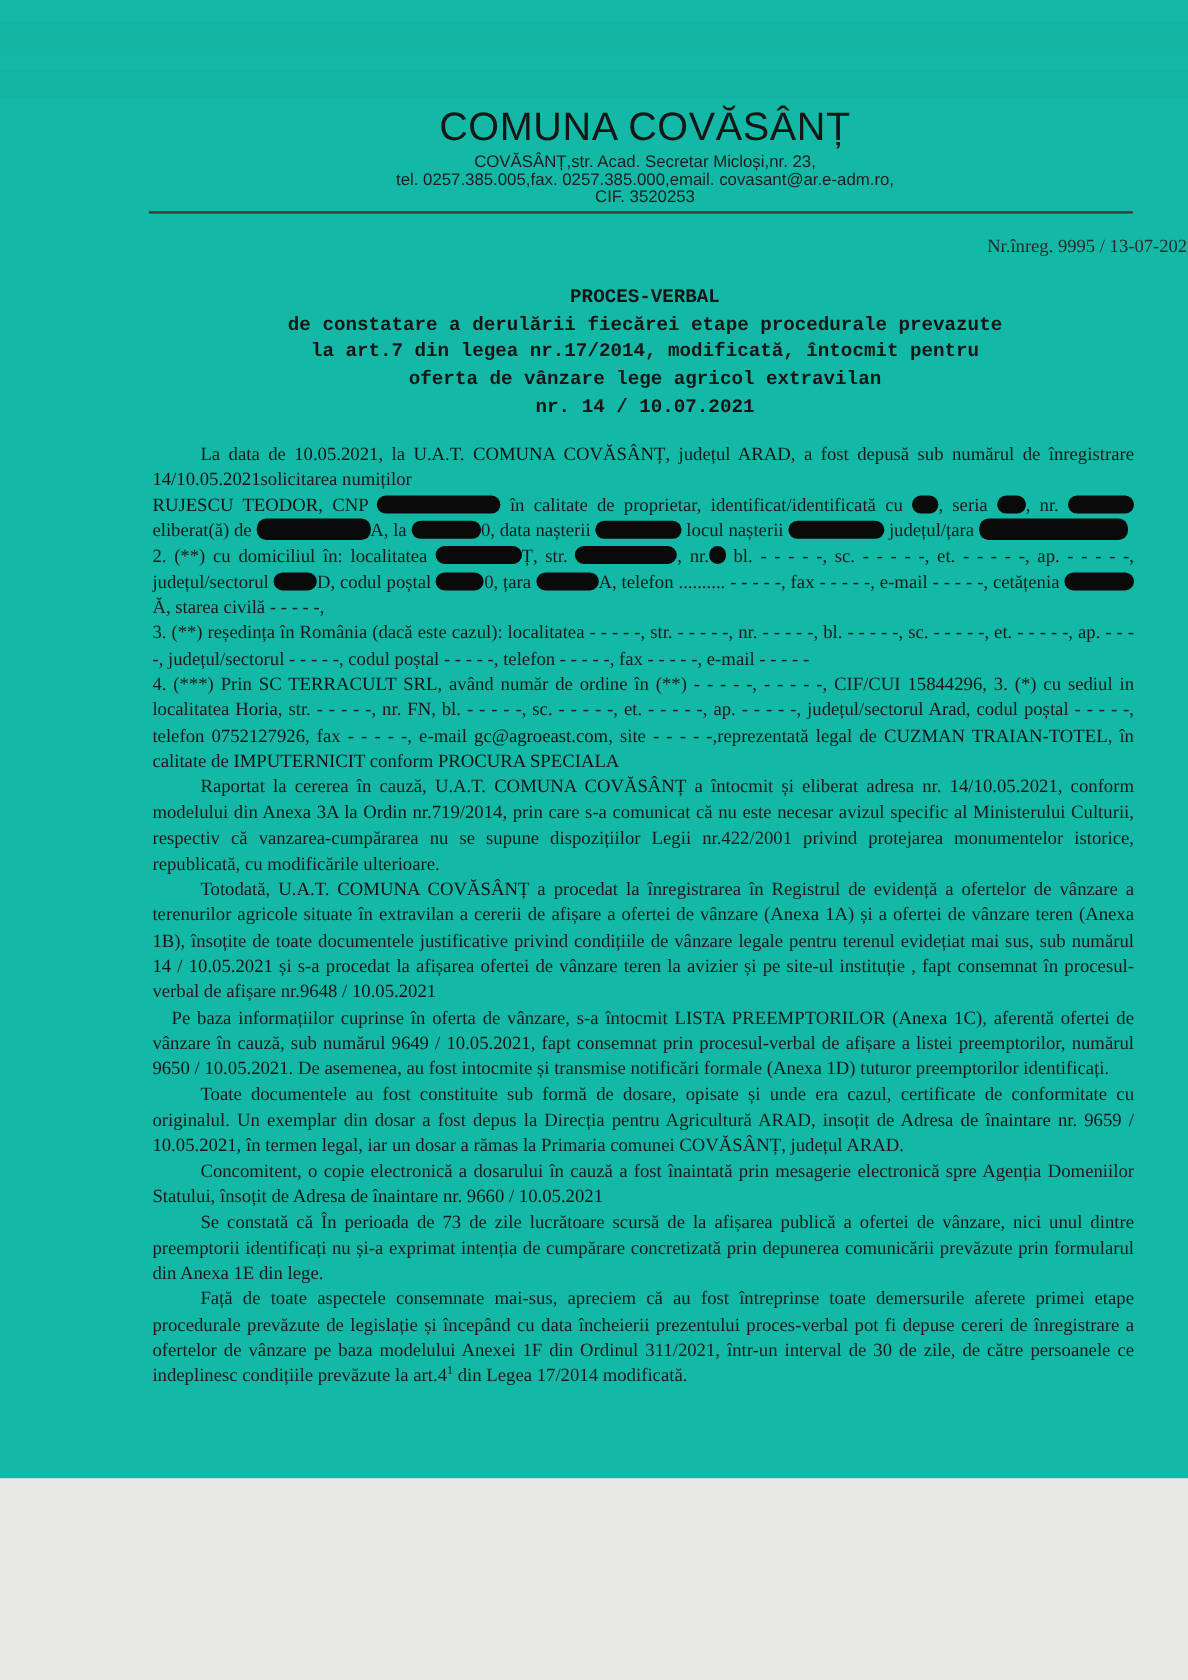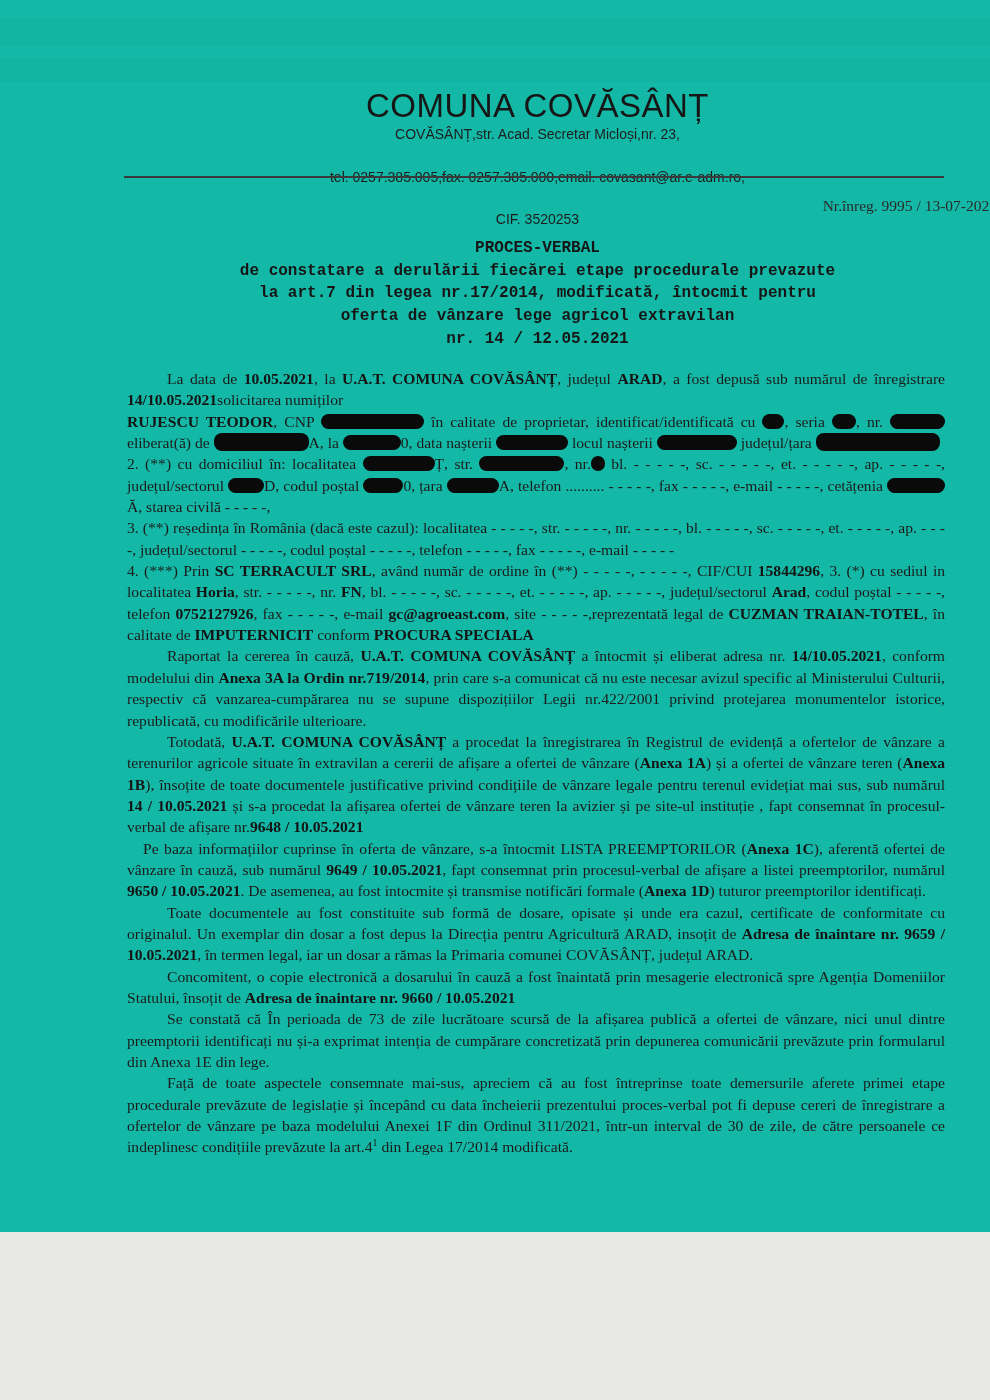--- a/index.html
+++ b/index.html
@@ -10,21 +10,21 @@
   }
   .scan-band { position:absolute; left:0; width:100%; background:#000; opacity:0.018; pointer-events:none; }
   .band1 { top:18px; height:28px; }
   .band2 { top:58px; height:24px; }
 
   .letterhead {
     position:absolute; top:88px; left:127px; right:42px; text-align:center;
     font-family:"Liberation Sans", sans-serif;
   }
   .org-name { font-size:33px; font-weight:400; letter-spacing:0.5px; line-height:36px; color:#161616; }
-  .addr { font-size:14px; line-height:14.6px; color:#1d1d1d;margin-top:28px; }
+  .addr { font-size:14px; line-height:14.6px; color:#1d1d1d; }
   .addr-first { margin-top:3px; }
 
   .header-rule {
     position:absolute; top:176px; left:124px; right:46px;
     border-top:2px solid #3a3a3a;
   }
 
   .regno {
     position:absolute; top:197px; right:-7px;
     font-size:15.5px; color:#2a2a2a; white-space:nowrap;
@@ -38,21 +38,21 @@
   }
 
   .doc-body {
     position:absolute; top:368px; left:127px; width:818px;
     font-size:15.6px; line-height:21.35px; text-align:justify;
     color:#1b1b1b;
   }
   .doc-body p { margin:0; }
   .doc-body p.indent { text-indent:40px; }
   .doc-body p.indent-sm { text-indent:16px; }
-  .doc-body b { font-weight:bold; color:#141414; }
+  .doc-body b { font-weight:normal; color:#141414; }
   .doc-body sup { font-size:10px; line-height:0; }
 
   .redact {
     display:inline-block; background:#0a0a0a; height:15px;
     border-radius:8px; vertical-align:-2px;
   }
   .redact.tall { height:18px; vertical-align:-3px; }
 
   .signature-block { position:absolute; top:1244px; left:127px; width:818px; height:70px; font-size:15.8px; }
   .sig-col { position:absolute; text-align:center; }
@@ -77,21 +77,21 @@
 
   <div class="header-rule"></div>
 
   <div class="regno">Nr.înreg. 9995 / 13-07-2021</div>
 
   <div class="doc-title">
     <div>PROCES-VERBAL</div>
     <div>de constatare a derulării fiecărei etape procedurale prevazute</div>
     <div>la art.7 din legea nr.17/2014, modificată, întocmit pentru</div>
     <div>oferta de vânzare lege agricol extravilan</div>
-    <div>nr. 14 / 12.05.2021</div>
+    <div>nr. 14 / 10.07.2021</div>
   </div>
 
   <main class="doc-body" id="doc-body">
       <p class="indent">La data de <b>10.05.2021</b>, la <b>U.A.T. COMUNA COVĂSÂNȚ</b>, județul <b>ARAD</b>, a fost depusă sub numărul de înregistrare <b>14/10.05.2021</b>solicitarea numiților</p>
       <p><b>RUJESCU TEODOR</b>, CNP <span class="redact" style="width: 103px;"></span> în calitate de proprietar, identificat/identificată cu <span class="redact" style="width: 22px;"></span>, seria <span class="redact" style="width: 24px;"></span>, nr. <span class="redact" style="width: 55px;"></span> eliberat(ă) de <span class="redact tall" style="width: 95px;"></span>A, la <span class="redact" style="width: 58px;"></span>0, data nașterii <span class="redact" style="width: 72px;"></span> locul nașterii <span class="redact" style="width: 80px;"></span> județul/țara <span class="redact tall" style="width: 124px;"></span></p>
       <p>2. (**) cu domiciliul în: localitatea <span class="redact" style="width: 72px;"></span>Ț, str. <span class="redact" style="width: 85px;"></span>, nr.<span class="redact" style="width: 14px;"></span> bl. - - - - -, sc. - - - - -, et. - - - - -, ap. - - - - -, județul/sectorul <span class="redact" style="width: 36px;"></span>D, codul poștal <span class="redact" style="width: 40px;"></span>0, țara <span class="redact" style="width: 52px;"></span>A, telefon .......... - - - - -, fax - - - - -, e-mail - - - - -, cetățenia <span class="redact" style="width: 58px;"></span>Ă, starea civilă - - - - -,</p>
       <p>3. (**) reședința în România (dacă este cazul): localitatea - - - - -, str. - - - - -, nr. - - - - -, bl. - - - - -, sc. - - - - -, et. - - - - -, ap. - - - -, județul/sectorul - - - - -, codul poștal - - - - -, telefon - - - - -, fax - - - - -, e-mail - - - - -</p>
       <p>4. (***) Prin <b>SC TERRACULT SRL</b>, având număr de ordine în (**) - - - - -, - - - - -, CIF/CUI <b>15844296</b>, 3. (*) cu sediul in localitatea <b>Horia</b>, str. - - - - -, nr. <b>FN</b>, bl. - - - - -, sc. - - - - -, et. - - - - -, ap. - - - - -, județul/sectorul <b>Arad</b>, codul poștal - - - - -, telefon <b>0752127926</b>, fax - - - - -, e-mail <b>gc@agroeast.com</b>, site - - - - -,reprezentată legal de <b>CUZMAN TRAIAN-TOTEL</b>, în calitate de <b>IMPUTERNICIT</b> conform <b>PROCURA SPECIALA</b></p>
       <p class="indent">Raportat la cererea în cauză, <b>U.A.T. COMUNA COVĂSÂNȚ</b> a întocmit și eliberat adresa nr. <b>14/10.05.2021</b>, conform modelului din <b>Anexa 3A la Ordin nr.719/2014</b>, prin care s-a comunicat că nu este necesar avizul specific al Ministerului Culturii, respectiv că vanzarea-cumpărarea nu se supune dispozițiilor Legii nr.422/2001 privind protejarea monumentelor istorice, republicată, cu modificările ulterioare.</p>
       <p class="indent">Totodată, <b>U.A.T. COMUNA COVĂSÂNȚ</b> a procedat la înregistrarea în Registrul de evidență a ofertelor de vânzare a terenurilor agricole situate în extravilan a cererii de afișare a ofertei de vânzare (<b>Anexa 1A</b>) și a ofertei de vânzare teren (<b>Anexa 1B</b>), însoțite de toate documentele justificative privind condițiile de vânzare legale pentru terenul evidețiat mai sus, sub numărul <b>14 / 10.05.2021</b> și s-a procedat la afișarea ofertei de vânzare teren la avizier și pe site-ul instituție , fapt consemnat în procesul-verbal de afișare nr.<b>9648 / 10.05.2021</b></p>

